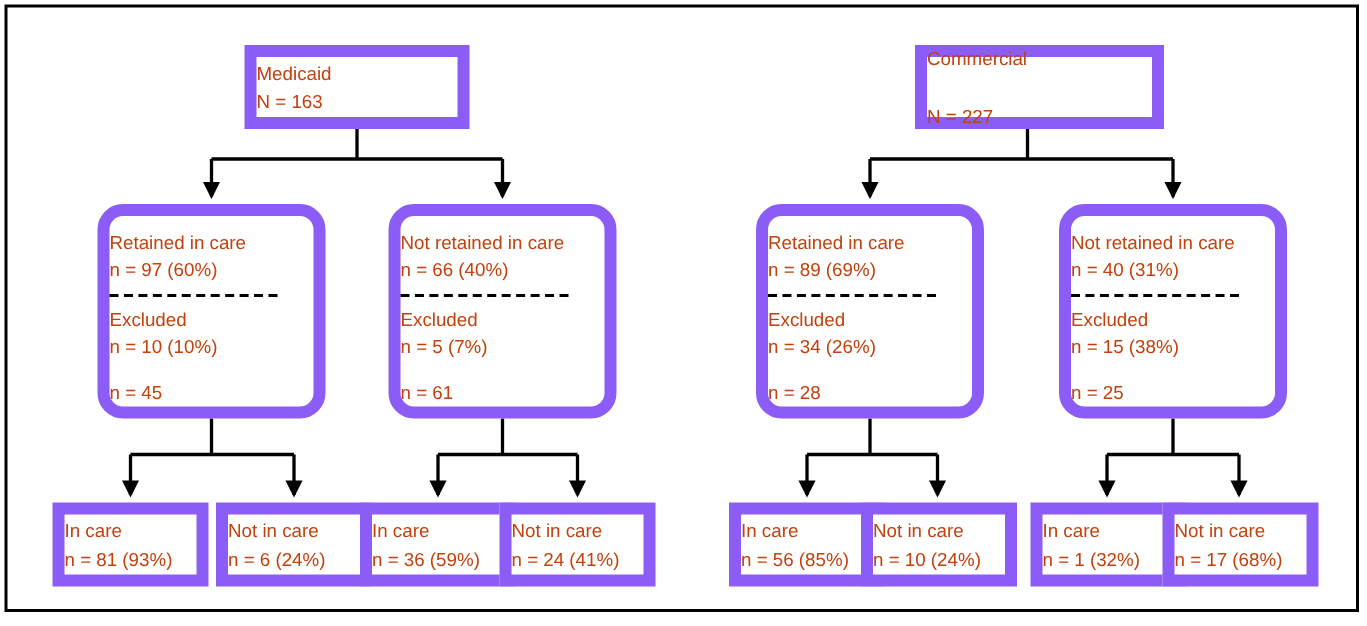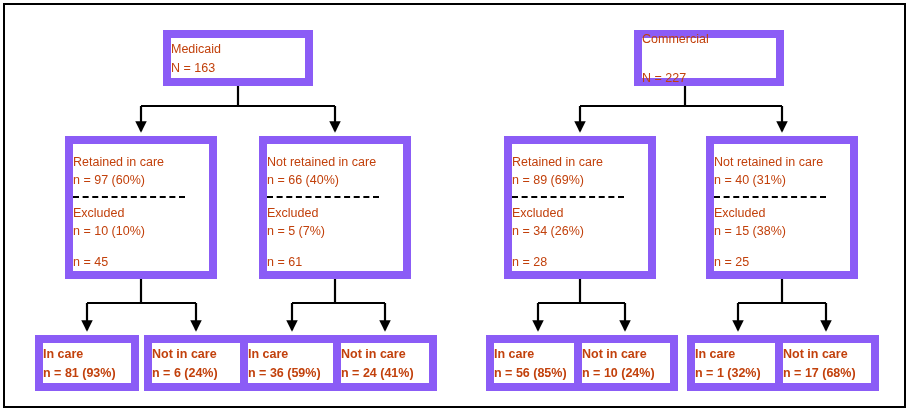--- a/index.html
+++ b/index.html
@@ -50,35 +50,35 @@
   }
   
   .node.root {
     justify-content: center;
     padding-top: 1px;
   }
   
   .node.mid {
     justify-content: flex-start;
     padding-top: 9px;
+    border-radius: 17px;
   }
   .node.mid .divider {
     width: 82%;
     height: 0;
     border-top: 2px dashed #000000;
     margin: 7px 0 6px 0;
   }
   .node.mid .gap {
     height: 18px;
   }
   
   .node.leaf {
     justify-content: center;
     padding-top: 1px;
-    font-weight: bold;
   }
 </style>
 </head>
 <body>
 
 <div id="page">
 
   <div id="outer-frame"></div>
 
   <svg id="connectors" viewBox="0 0 911 417" xmlns="http://www.w3.org/2000/svg">
@@ -169,21 +169,21 @@
   <div class="node leaf" style="left:240px; top:335px; width:104px; height:56px;">
     <div class="line">In care</div>
     <div class="line">n = 36 (59%)</div>
   </div>
 
   <div class="node leaf" style="left:333px; top:335px; width:104px; height:56px;">
     <div class="line">Not in care</div>
     <div class="line">n = 24 (41%)</div>
   </div>
 
-  <div class="node root" style="left:634px; top:30px; width:150px; height:56px;gap:20px;">
+  <div class="node root" style="left:610px; top:30px; width:166px; height:56px;gap:20px;">
     <div class="line">Commercial</div>
     <div class="line">N = 227</div>
   </div>
 
   <div class="node mid" style="left:504px; top:136px; width:152px; height:143px;">
     <div class="line">Retained in care</div>
     <div class="line">n = 89 (69%)</div>
     <div class="divider"></div>
     <div class="line">Excluded</div>
     <div class="line">n = 34 (26%)</div>

